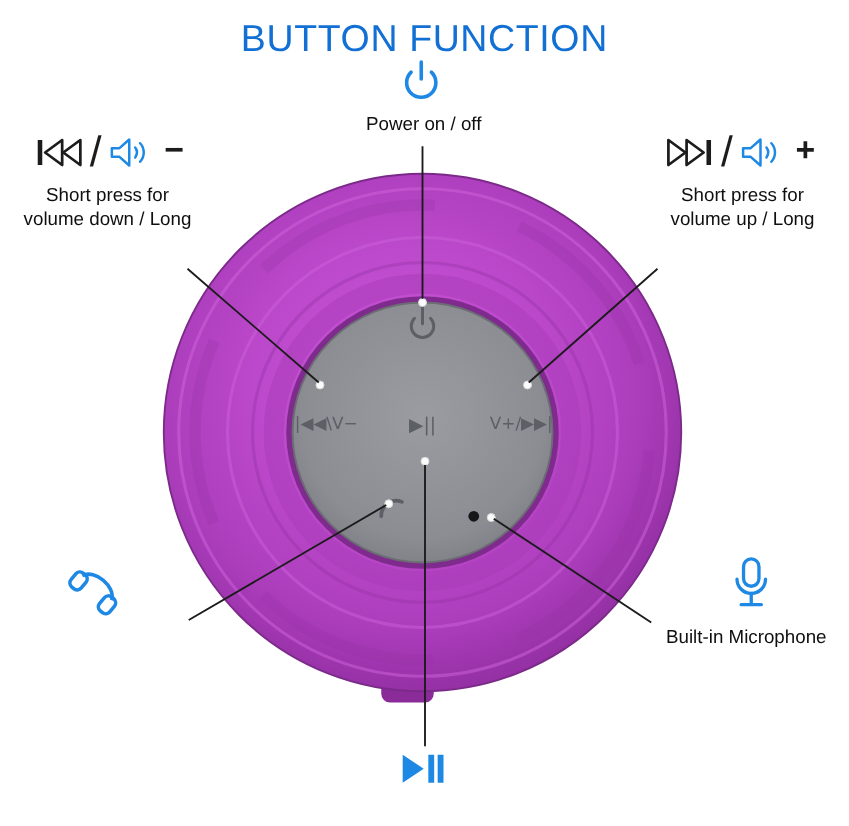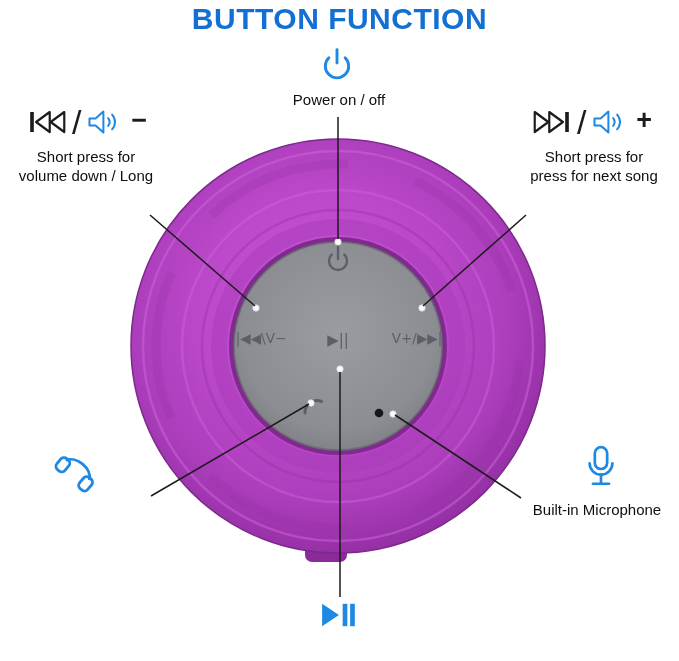--- a/index.html
+++ b/index.html
@@ -1,21 +1,21 @@
 <!DOCTYPE html>
 <html><head>
 <meta charset="utf-8">
 <style>
   html,body{margin:0;padding:0;background:#fff;}
   .stage{position:relative;width:679px;height:661px;background:#fff;overflow:hidden;
          font-family:"Liberation Sans",sans-serif;}
   .abs{position:absolute;}
   .art{position:absolute;left:0;top:0;}
-  .title{position:absolute;top:2px;left:0;right:0;margin:0;text-align:center;
-         font-size:30px;font-weight:700;letter-spacing:.5px;color:#1270d4;}
+  .title{position:absolute;top:2px;left:0;right:0;margin:13px;text-align:center;
+         font-size:30px;font-weight:400;letter-spacing:.5px;color:#1270d4;}
   .anno-label{position:absolute;font-size:15px;line-height:19px;color:#0f0f0f;text-align:center;}
   .icon-row{position:absolute;display:flex;align-items:center;justify-content:center;gap:5px;}
   .sym{font-size:34px;font-weight:300;color:#1c1c1c;line-height:1;}
   .sym.small{font-size:27px;font-weight:600;position:relative;top:-2px;}
 </style>
 </head>
 <body>
 
 <div class="stage">
 
@@ -126,21 +126,21 @@
       <g fill="none" stroke="#1e88e5" stroke-width="2.3" stroke-linejoin="round" stroke-linecap="round">
         <path d="M4 13 L11 13 L20 5 L20 29 L11 21 L4 21 Z"></path>
         <path d="M25.5 12.5 A 7.5 7.5 0 0 1 25.5 21.5"></path>
         <path d="M30 8.5 A 12.5 12.5 0 0 1 30 25.5"></path>
       </g>
     </svg>
     <span class="sym small">+</span>
   </div>
   <div class="anno-label" style="left:512px;top:147px;width:164px;">
     <div>Short press for</div>
-    <div>press for next song</div>
+    <div>volume up / Long</div>
   </div>
 
   <svg class="abs" style="left:54px;top:448px" width="46" height="46" viewBox="0 0 48 48">
     <g transform="rotate(40 24 24)" fill="none" stroke="#1e88e5" stroke-width="3" stroke-linejoin="round">
       <rect x="3" y="21" width="11" height="15" rx="4.5"></rect>
       <rect x="34" y="21" width="11" height="15" rx="4.5"></rect>
       <path d="M8 23 C 13 12 35 12 40 23"></path>
     </g>
   </svg>
 

